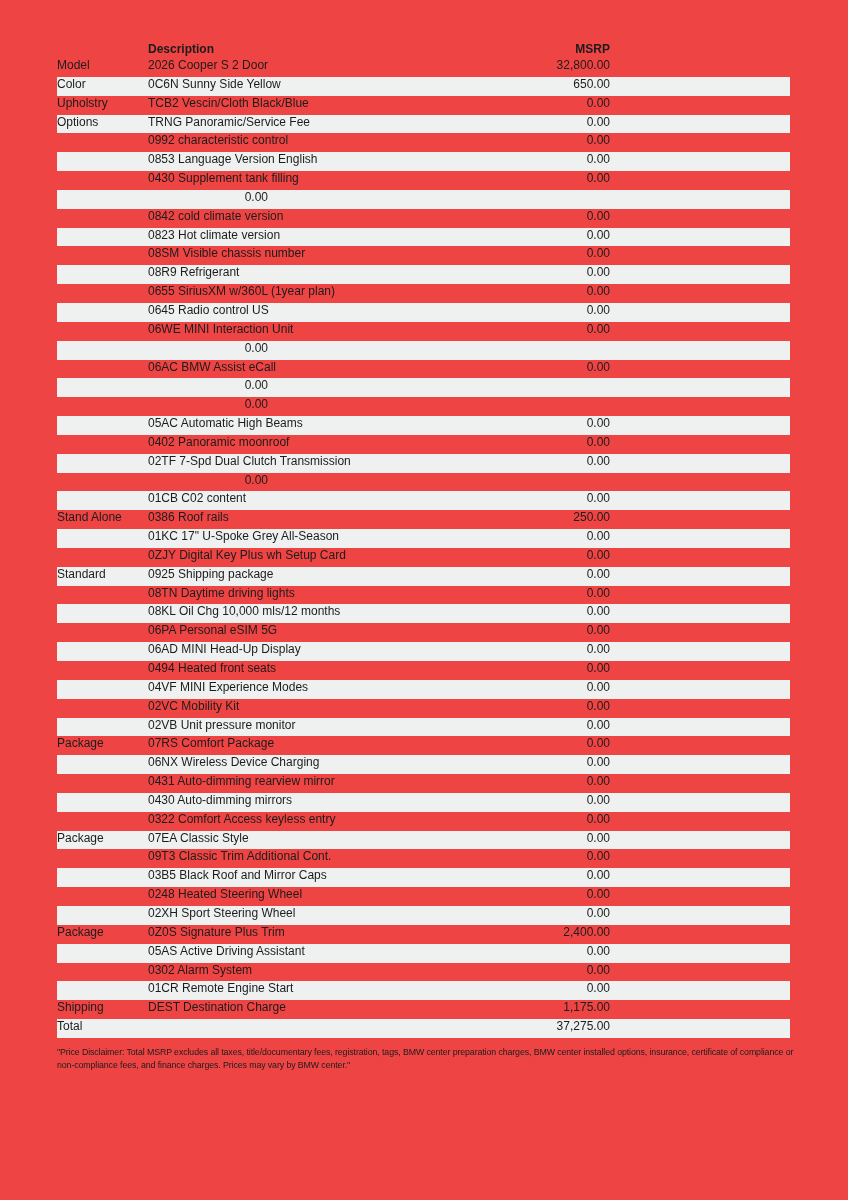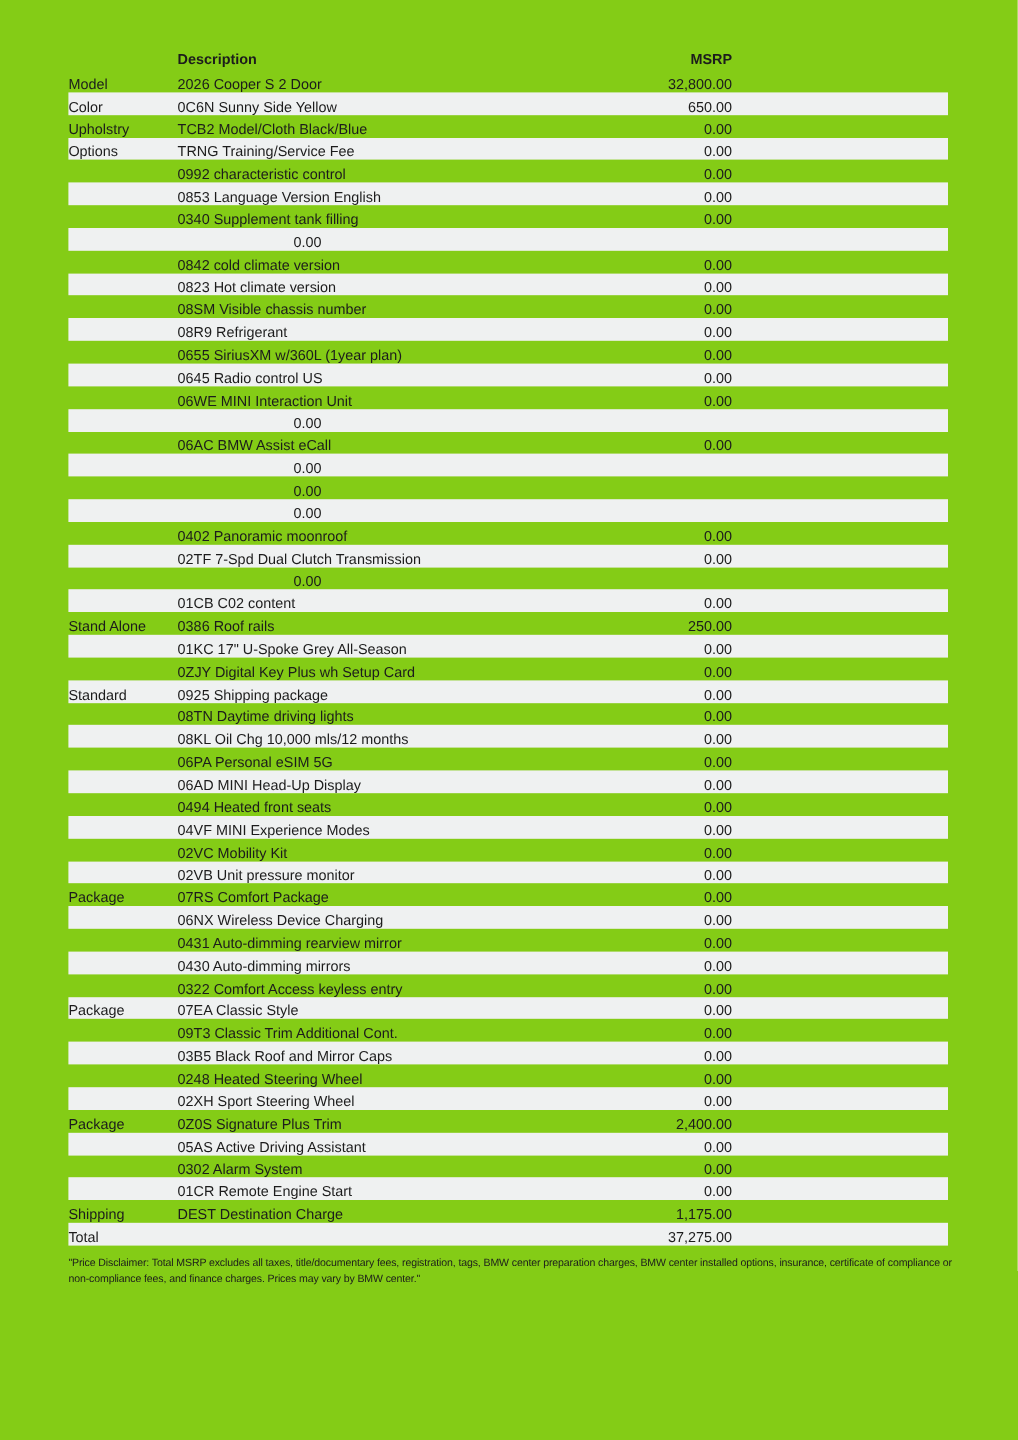--- a/index.html
+++ b/index.html
@@ -11,38 +11,38 @@
     width: 848px;
     height: 1200px;
     position: relative;
     font-family: "Liberation Sans", "DejaVu Sans", sans-serif;
     color: #1c1c1c;
     overflow: hidden;
   }
   .sheet {
     position: absolute;
     inset: 0;
-    background: #84cc16;
+    background: #ef4444;
   }
   .pricing-table {
     position: absolute;
     left: 57px;
     top: 39px;
     width: 733px;
   }
   .thead {
     display: flex;
     align-items: center;
     height: 19px;
     font-size: 12px;
     font-weight: bold;
   }
   .row {
     display: flex;
-    align-items: flex-end;
+    align-items: flex-start;
     height: 18.85px;
     font-size: 12px;
   }
   .row.alt {
     background: #eff1f1;
   }
   .cell-cat  { flex: 0 0 91px;  white-space: nowrap; overflow: visible; }
   .cell-desc { flex: 0 0 342px; white-space: nowrap; overflow: visible; }
   .cell-msrp { flex: 0 0 120px; text-align: right; white-space: nowrap; }
   .cell-spacer { flex: 1 1 auto; }
@@ -77,45 +77,45 @@
           <span class="cell-spacer"></span>
         </div>
         <div class="row alt">
           <span class="cell-cat">Color</span>
           <span class="cell-desc">0C6N Sunny Side Yellow</span>
           <span class="cell-msrp">650.00</span>
           <span class="cell-spacer"></span>
         </div>
         <div class="row">
           <span class="cell-cat">Upholstry</span>
-          <span class="cell-desc">TCB2 Model/Cloth Black/Blue</span>
+          <span class="cell-desc">TCB2 Vescin/Cloth Black/Blue</span>
           <span class="cell-msrp">0.00</span>
           <span class="cell-spacer"></span>
         </div>
         <div class="row alt">
           <span class="cell-cat">Options</span>
-          <span class="cell-desc">TRNG Training/Service Fee</span>
+          <span class="cell-desc">TRNG Panoramic/Service Fee</span>
           <span class="cell-msrp">0.00</span>
           <span class="cell-spacer"></span>
         </div>
         <div class="row">
           <span class="cell-cat"></span>
           <span class="cell-desc">0992 characteristic control</span>
           <span class="cell-msrp">0.00</span>
           <span class="cell-spacer"></span>
         </div>
         <div class="row alt">
           <span class="cell-cat"></span>
           <span class="cell-desc">0853 Language Version English</span>
           <span class="cell-msrp">0.00</span>
           <span class="cell-spacer"></span>
         </div>
         <div class="row">
           <span class="cell-cat"></span>
-          <span class="cell-desc">0340 Supplement tank filling</span>
+          <span class="cell-desc">0430 Supplement tank filling</span>
           <span class="cell-msrp">0.00</span>
           <span class="cell-spacer"></span>
         </div>
         <div class="row alt">
           <span class="cell-cat"></span>
           <span class="cell-msrp">0.00</span>
           <span class="cell-spacer"></span>
         </div>
         <div class="row">
           <span class="cell-cat"></span>
@@ -175,20 +175,21 @@
           <span class="cell-msrp">0.00</span>
           <span class="cell-spacer"></span>
         </div>
         <div class="row">
           <span class="cell-cat"></span>
           <span class="cell-msrp">0.00</span>
           <span class="cell-spacer"></span>
         </div>
         <div class="row alt">
           <span class="cell-cat"></span>
+          <span class="cell-desc">05AC Automatic High Beams</span>
           <span class="cell-msrp">0.00</span>
           <span class="cell-spacer"></span>
         </div>
         <div class="row">
           <span class="cell-cat"></span>
           <span class="cell-desc">0402 Panoramic moonroof</span>
           <span class="cell-msrp">0.00</span>
           <span class="cell-spacer"></span>
         </div>
         <div class="row alt">

